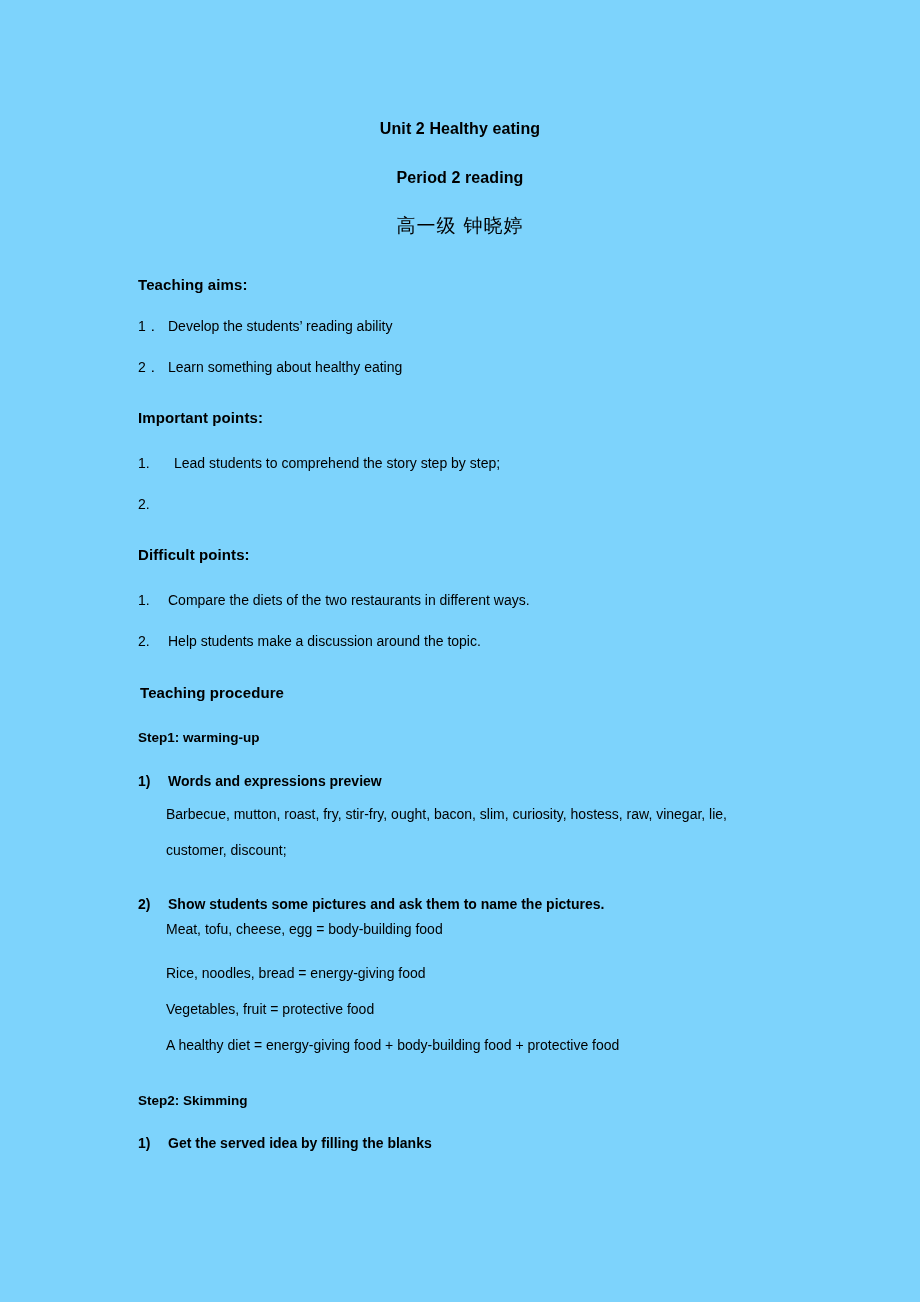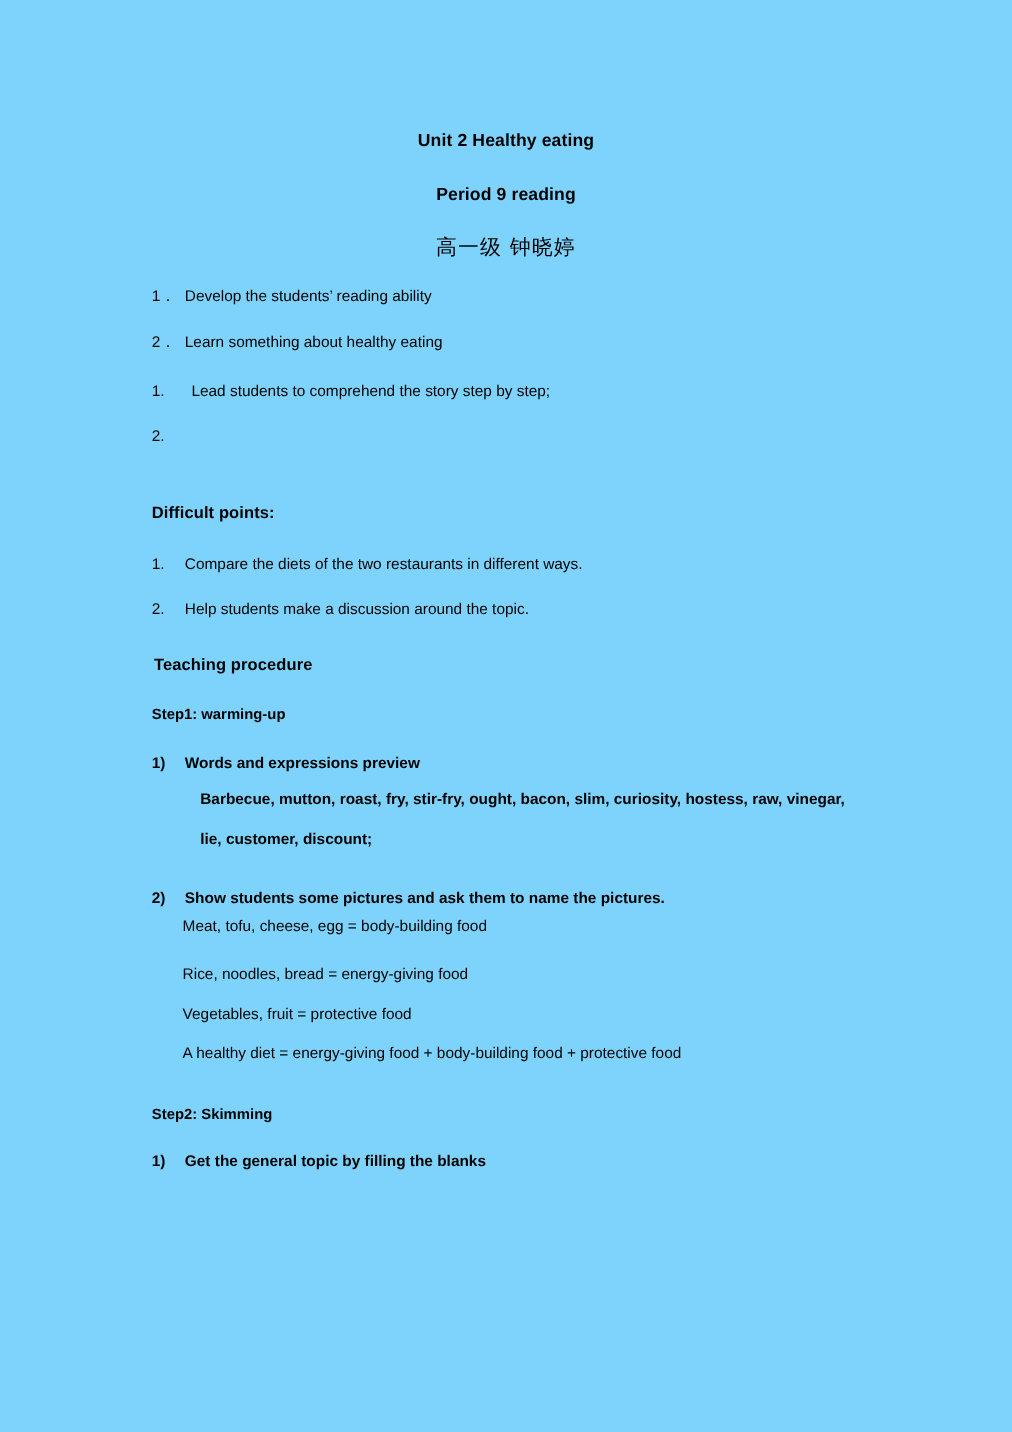--- a/index.html
+++ b/index.html
@@ -58,21 +58,21 @@
 
   
   .heading {
     font-size: 15px;
     font-weight: bold;
     line-height: 1;
     letter-spacing: 0.1px;
   }
   .heading.h-aims      { margin-top: 42px; }
   .heading.h-important { margin-top: 36px; }
-  .heading.h-difficult { margin-top: 56px; }
+  .heading.h-difficult { margin-top: 36px; }
   .heading.h-procedure { margin-top: 37px; margin-left: 2px; }
 
   
   .num-item {
     font-size: 14px;
     line-height: 1;
     display: flex;
     align-items: baseline;
   }
   .num-item .marker {
@@ -104,23 +104,22 @@
     margin-top: 29px;
     display: flex;
     align-items: baseline;
   }
   .bold-item .marker { flex: 0 0 30px; }
 
   
   .body-par {
     font-size: 14px;
     line-height: 36px;
-    margin-left: 44px;
+    margin-left: 28px;
     margin-top: 8px;
-    font-weight: bold;
   }
   .body-par.justify {
     text-align: justify;
     text-align-last: left;
   }
   .body-par.tight { margin-top: 6px; }
 
   .plain-line {
     font-size: 14px;
     line-height: 36px;
@@ -143,34 +142,36 @@
   }
 </style>
 </head>
 <body>
 
 <div class="page">
   <div class="content">
 
     <div class="title-block">
       <div class="doc-title">Unit 2 Healthy eating</div>
-      <div class="doc-subtitle">Period 9 reading</div>
+      <div class="doc-subtitle">Period 2 reading</div>
       <div class="doc-author">高一级  钟晓婷</div>
     </div>
 
+    <div class="heading h-aims">Teaching aims:</div>
 
     <div class="num-item gap-a">
       <span class="marker w-narrow">1．</span>
       <span class="txt">Develop the students’ reading ability</span>
     </div>
     <div class="num-item gap-a">
       <span class="marker w-narrow">2．</span>
       <span class="txt">Learn something about healthy eating</span>
     </div>
 
+    <div class="heading h-important">Important points:</div>
 
     <div class="num-item gap-b">
       <span class="marker w-wide">1.</span>
       <span class="txt">Lead students to comprehend the story step by step;</span>
     </div>
     <div class="num-item gap-a">
       <span class="marker w-wide">2.</span>
     </div>
 
     <div class="heading h-difficult">Difficult points:</div>
@@ -202,18 +203,18 @@
 
     <div class="plain-line">Meat, tofu, cheese, egg = body-building food</div>
     <div class="plain-line first">Rice, noodles, bread = energy-giving food</div>
     <div class="plain-line">Vegetables, fruit = protective food</div>
     <div class="plain-line">A healthy diet = energy-giving food + body-building food + protective food</div>
 
     <div class="step-head">Step2: Skimming</div>
 
     <div class="bold-item">
       <span class="marker w-paren">1)</span>
-      <span class="txt">Get the general topic by filling the blanks</span>
+      <span class="txt">Get the served idea by filling the blanks</span>
     </div>
 
 
   </div>
 </div>
 
 </body></html>

